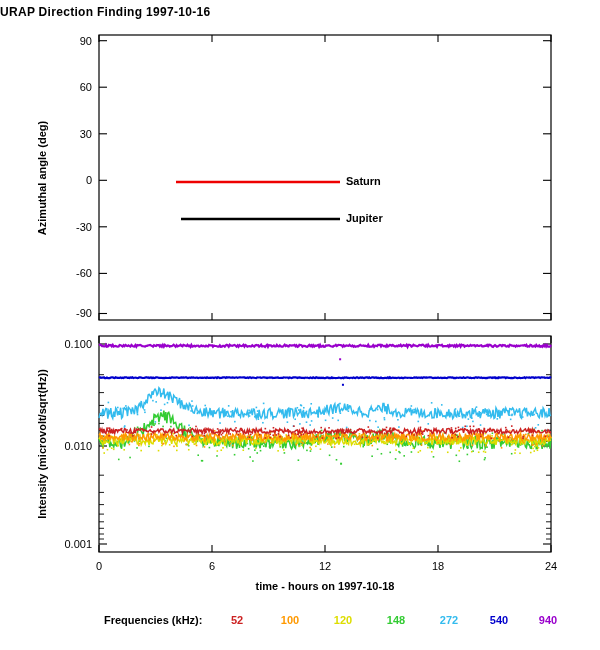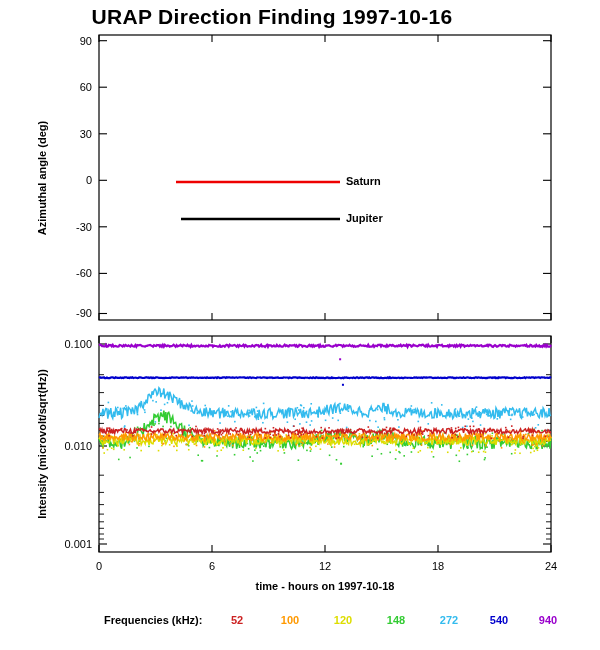--- a/index.html
+++ b/index.html
@@ -6,22 +6,22 @@
   body{
     width:600px;height:650px;
     background:#ffffff;
     font-family:"Liberation Sans", sans-serif;
     color:#000;
     position:relative;
     overflow:hidden;
   }
   #chart-root{position:absolute;left:0;top:0;width:600px;height:650px;}
   .title{
-    position:absolute;left:0;top:5px;width:544px;text-align:center;
-    font-size:21px;font-weight:bold;letter-spacing:0.3px;
+    position:absolute;left:0;top:5px;width:544px;text-align:left;
+    font-size:12px;font-weight:bold;letter-spacing:0.3px;
   }
   svg{position:absolute;left:0;top:0;}
   .axis-label{font-size:11px;font-weight:bold;}
   .tick-label{font-size:11px;}
   .legend-text{font-size:11px;font-weight:bold;}
   .series-label{font-size:11px;font-weight:bold;}
   .freq-label{font-size:11px;font-weight:bold;}
 </style>
 </head>
 <body>

